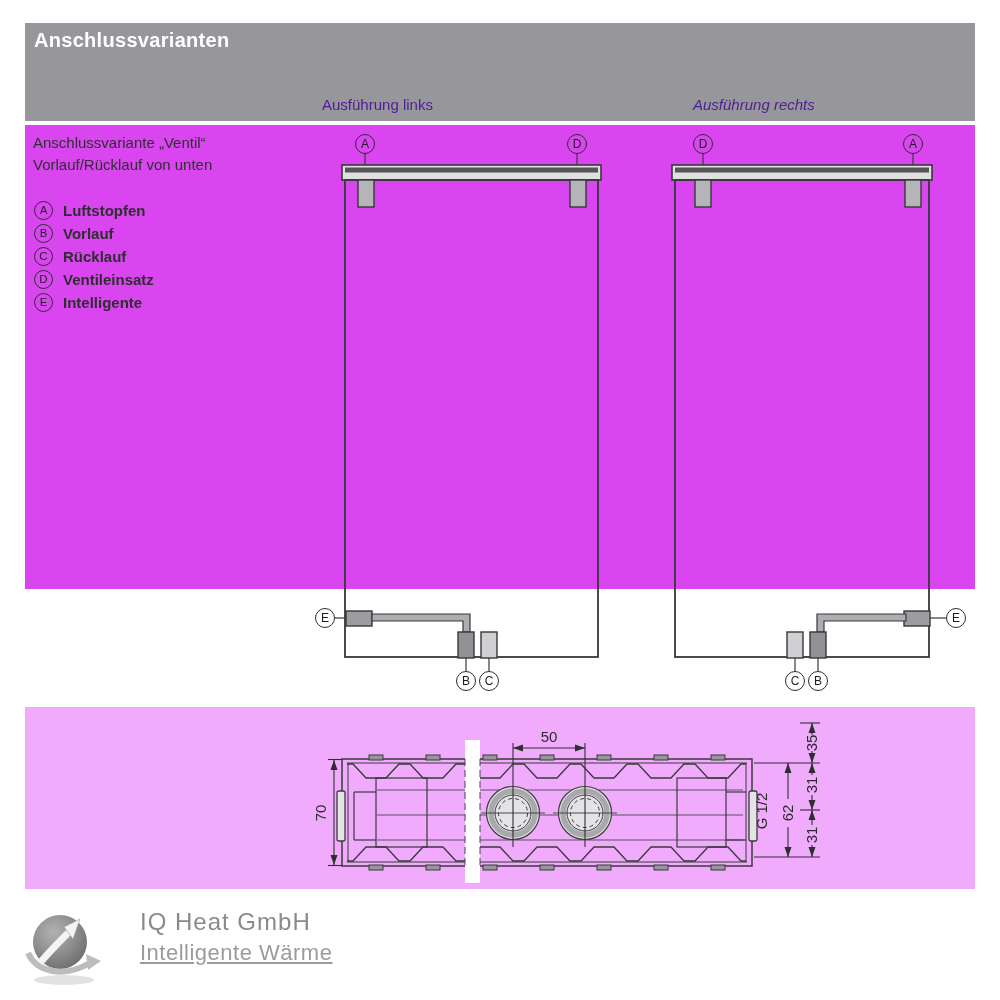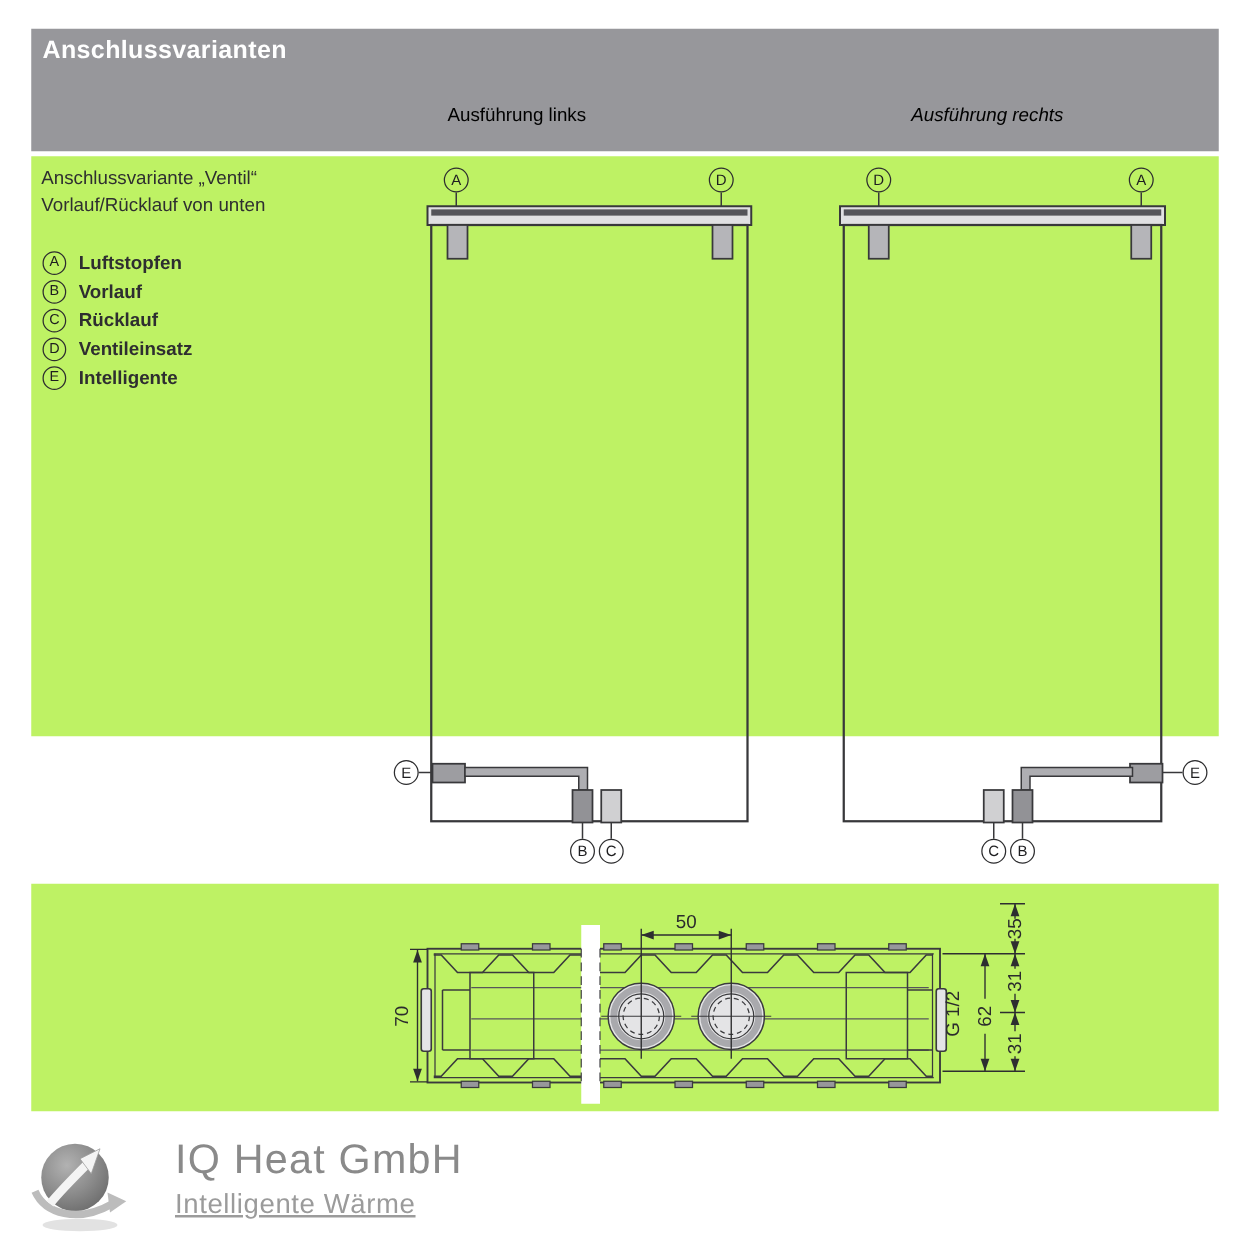--- a/index.html
+++ b/index.html
@@ -3,44 +3,44 @@
 <meta charset="utf-8">
 <style>
   html,body { margin:0; padding:0; background:#ffffff; }
   .page {
     position:relative; width:1000px; height:1000px; background:#ffffff;
     font-family:"Liberation Sans", sans-serif; overflow:hidden;
   }
   
   .header-bar { position:absolute; left:25px; top:23px; width:950px; height:98px; background:#97979b; }
   .header-title { position:absolute; left:9px; top:6px; font-size:20px; font-weight:bold; color:#ffffff; letter-spacing:.3px; }
-  .col-head { position:absolute; bottom:20px; font-size:15px; color:#000000;margin-left:36px; }
+  .col-head { position:absolute; bottom:8px; font-size:15px; color:#4c1d95; }
   .col-head.left { left:297px; }
   .col-head.right { left:668px;font-style:italic; }
   
-  .section-main { position:absolute; left:25px; top:125px; width:950px; height:464px; background:#bef264; }
-  .section-bottom { position:absolute; left:25px; top:707px; width:950px; height:182px; background:#bef264; }
+  .section-main { position:absolute; left:25px; top:125px; width:950px; height:464px; background:#d946ef; }
+  .section-bottom { position:absolute; left:25px; top:707px; width:950px; height:182px; background:#f0abfc; }
   .diagram-svg, .cross-svg { position:absolute; left:0; top:0; }
   
   .variant-text { position:absolute; left:8px; top:7px; font-size:15px; line-height:22px; color:#2e2e30; }
   .legend { position:absolute; left:9px; top:76px; }
   .legend-row { display:flex; align-items:center; gap:10px; height:18px; margin-bottom:5px; }
   .legend-marker, .marker-circle {
     box-sizing:border-box; width:19px; height:19px; border:1.5px solid #2d2d2f; border-radius:50%;
     display:flex; align-items:center; justify-content:center;
     font-size:11.5px; color:#1e1e20; background:transparent; flex:0 0 auto;
   }
   .legend-label { font-size:15px; color:#2e2e30;font-weight:bold; }
   .marker-circle { position:absolute; width:20px; height:20px; font-size:12px; }
   
   svg text { font-family:"Liberation Sans", sans-serif; fill:#2b2b2d; font-size:15px; }
   
   .footer { position:absolute; left:24px; top:903px; display:flex; align-items:flex-start; }
   .footer-text { margin-left:26px; margin-top:5px; }
-  .company { font-size:33px; color:#8a8a8a; letter-spacing:1px; }
+  .company { font-size:24px; color:#8a8a8a; letter-spacing:1px; }
   .tagline { font-size:22px; color:#9b9b9b; margin-top:4px; letter-spacing:.5px;text-decoration:underline; }
 </style>
 </head>
 <body>
 
 <div class="page">
 
   <div class="header-bar">
     <div class="header-title">Anschlussvarianten</div>
     <div class="col-head left">Ausführung links</div>

